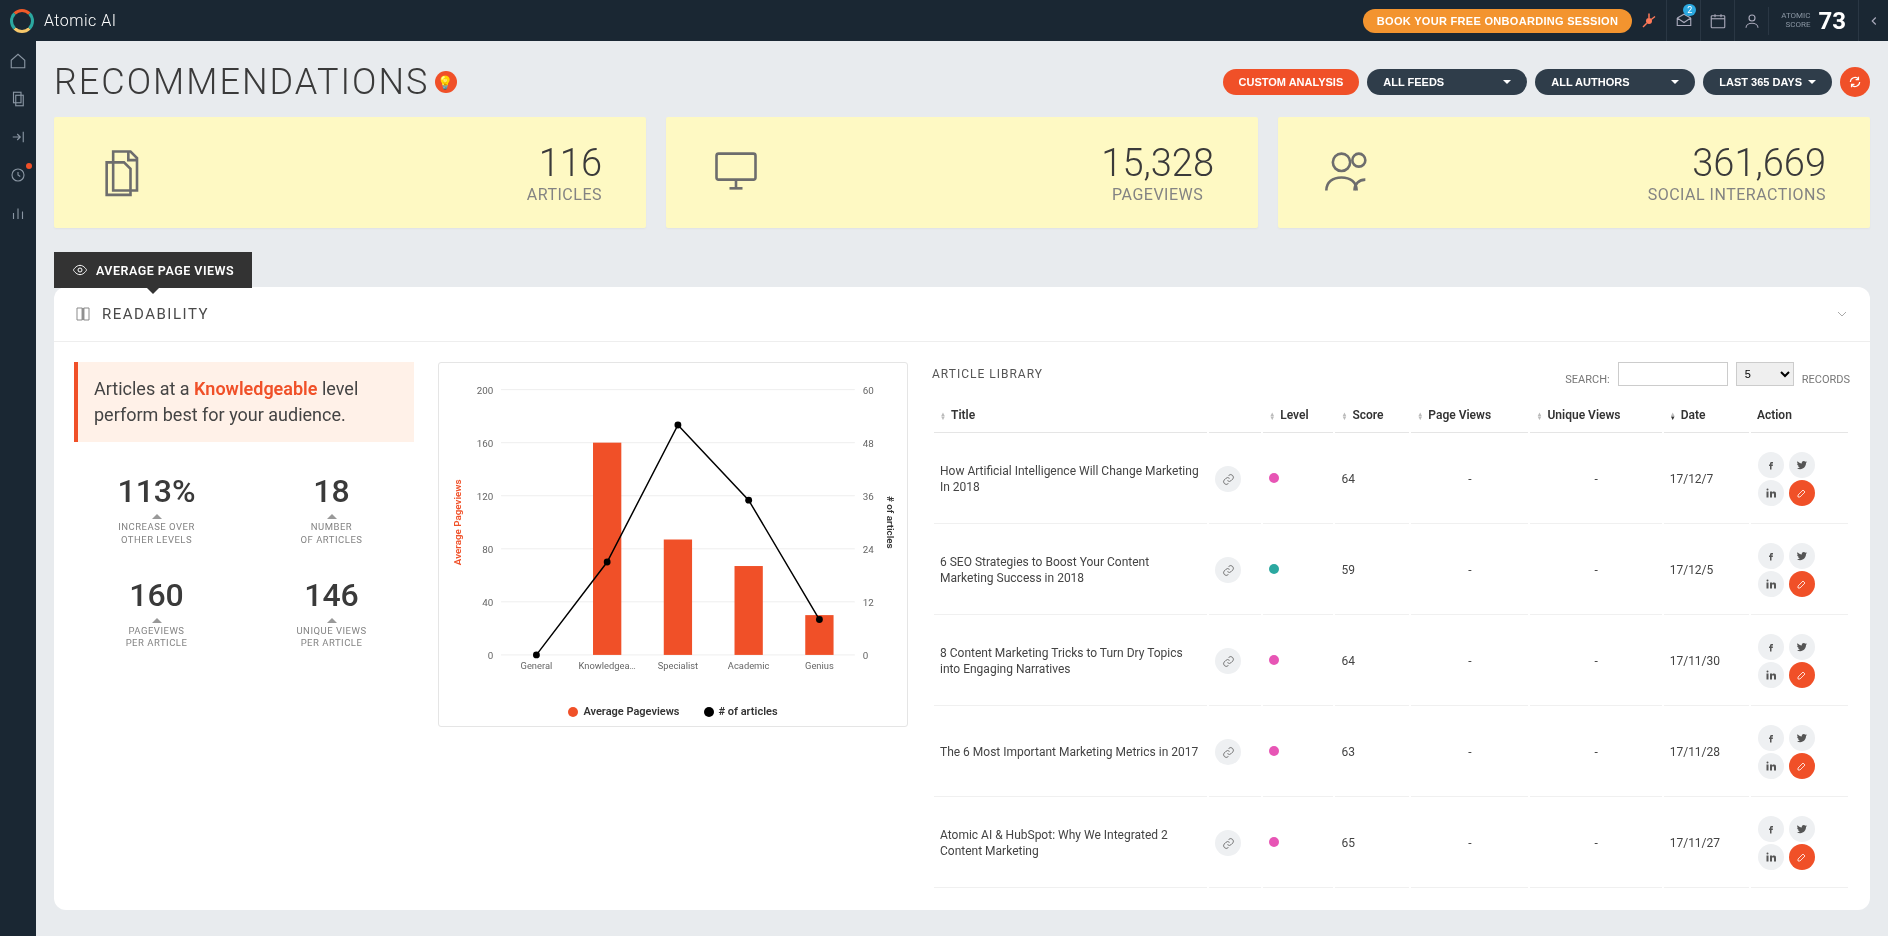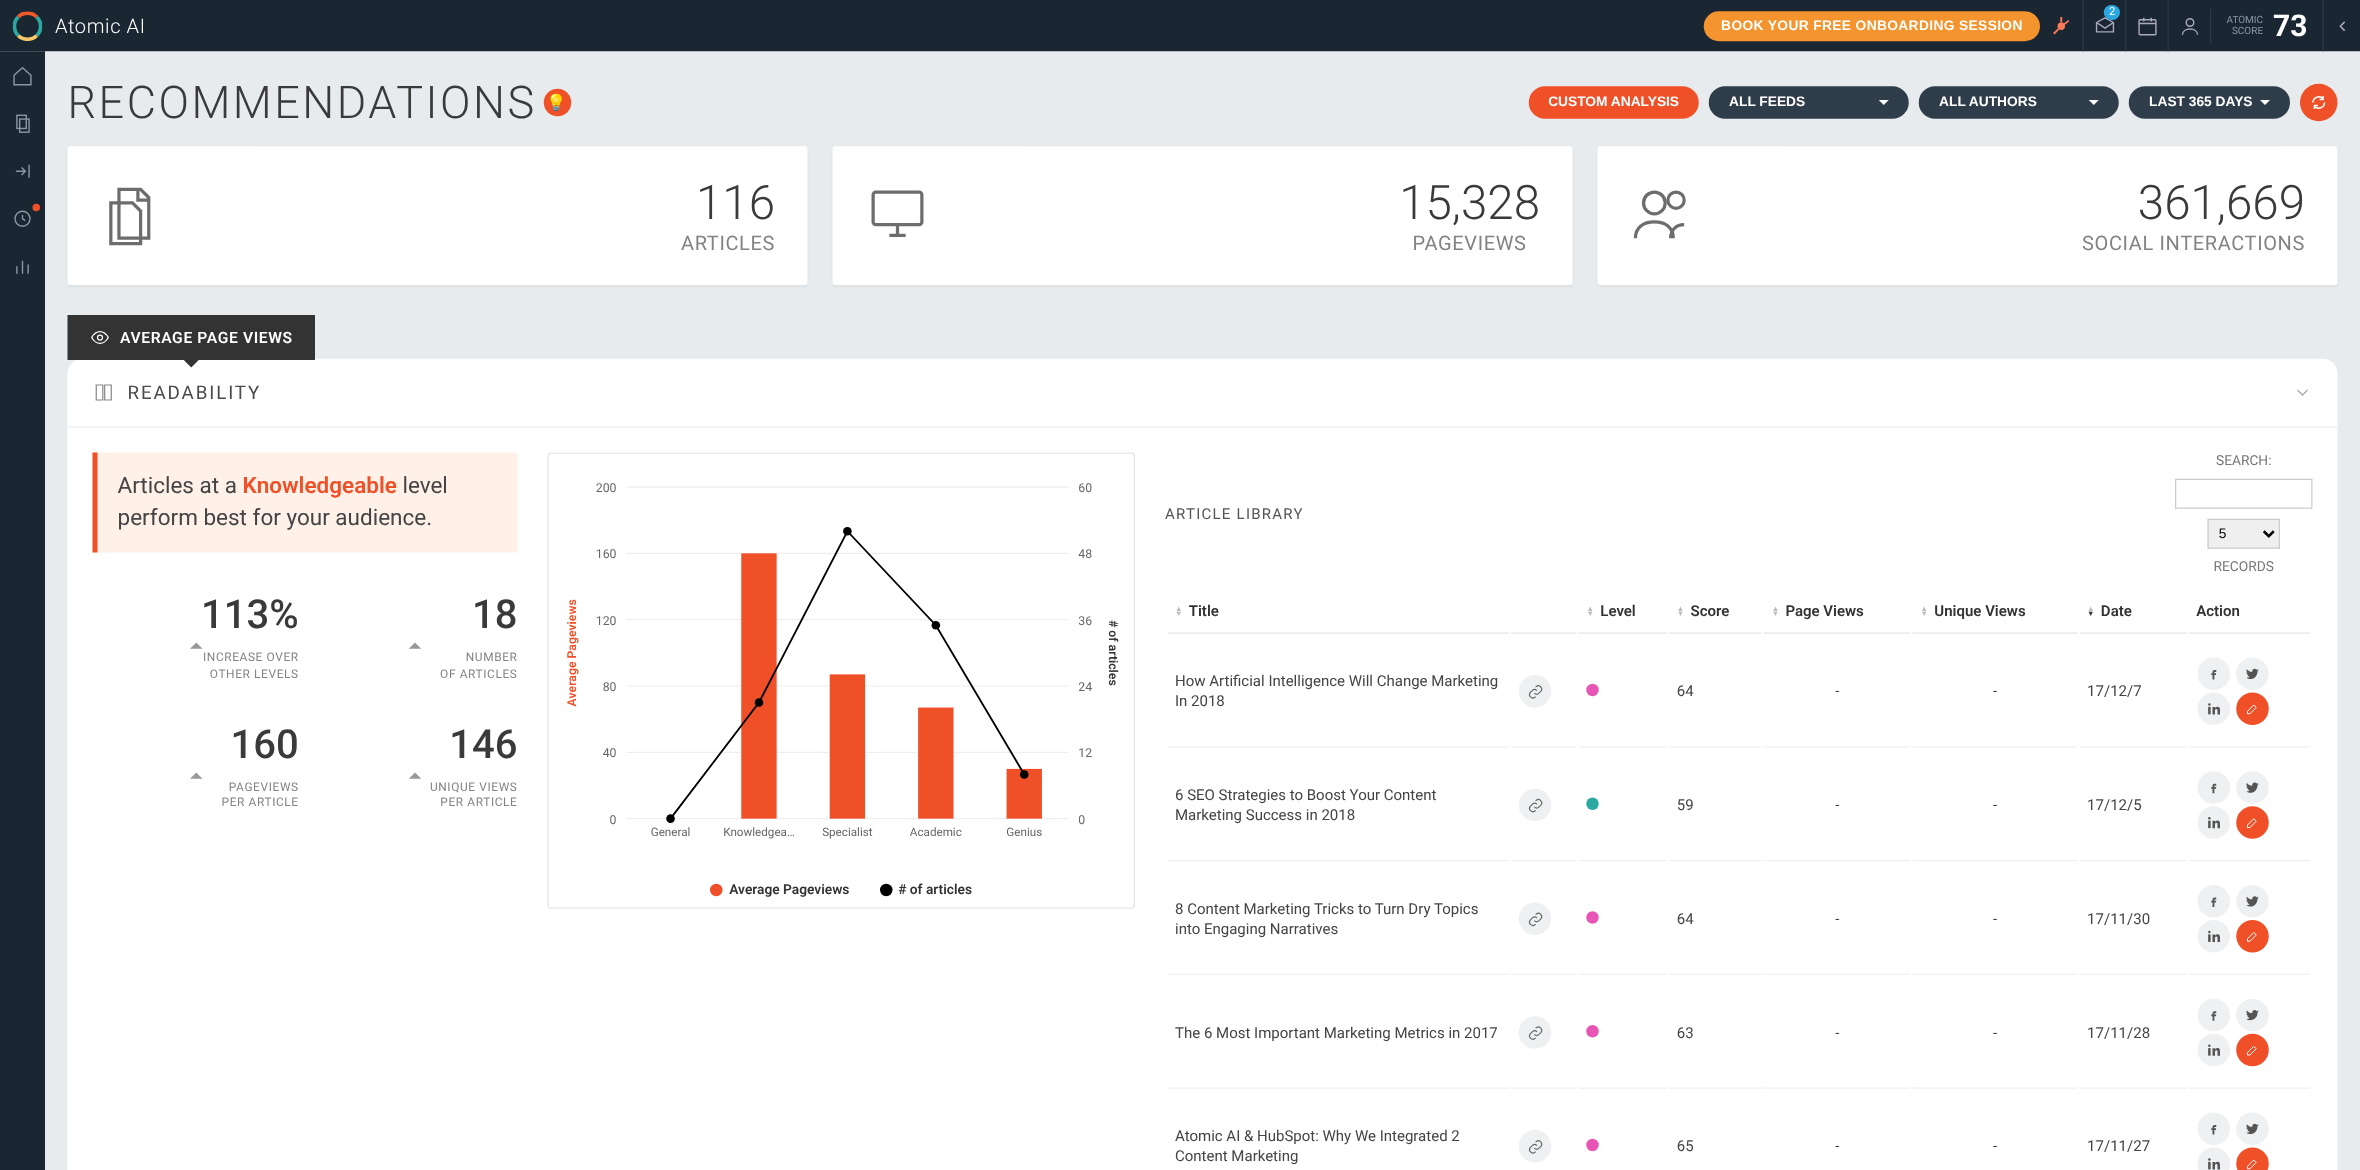--- a/index.html
+++ b/index.html
@@ -29,21 +29,21 @@
 .page-title { font-size: 36px; font-weight: 300; color:#3a3a3a; letter-spacing: 2px; display:flex; align-items:center; gap:6px; }
 .page-title .bulb { width:22px; height:22px; border-radius:50%; background:#f05028; color:#fff; display:inline-flex; align-items:center; justify-content:center; font-size:13px; }
 .head-controls { margin-left:auto; display:flex; gap:8px; align-items:center; }
 .pill { border:none; border-radius:15px; padding:7px 16px; font-size:11px; font-weight:600; cursor:pointer; display:inline-flex; align-items:center; gap:6px; }
 .pill.orange { background:#f05028; color:#fff; }
 .pill.dark { background:#2f3d4a; color:#fff; min-width:160px; justify-content:space-between; }
 .pill.refresh { background:#f05028; color:#fff; width:30px; height:30px; padding:0; border-radius:50%; justify-content:center; }
 .caret { width:0;height:0;border-left:4px solid transparent;border-right:4px solid transparent;border-top:4px solid #fff; }
 
 .summary-row { display:flex; gap:20px; margin-bottom:24px; }
-.summary-card { flex:1; background:#ffffff; border-radius:2px; padding:24px 26px; display:flex; align-items:center; justify-content:space-between; box-shadow:0 1px 2px rgba(0,0,0,0.04); }
+.summary-card { flex:1; background:#fef9c3; border-radius:2px; padding:24px 44px; display:flex; align-items:center; justify-content:space-between; box-shadow:0 1px 2px rgba(0,0,0,0.04); }
 .summary-card .ic svg { width:52px; height:52px; stroke:#6d6d6d; fill:none; stroke-width:1.2; }
 .summary-card .val-box { text-align:right; }
 .summary-card .val { font-size:38px; font-weight:300; color:#3a3a3a; }
 .summary-card .lbl { font-size:16px; color:#838383; letter-spacing:0.5px;text-align:center; }
 
 .tab-row { display:flex; margin-bottom:-1px; }
 .tab { padding:10px 18px; font-size:12.5px; font-weight:600; letter-spacing:0.5px; display:flex; align-items:center; gap:8px; cursor:pointer; background:#fff; color:#777; }
 .tab.active { background:#333; color:#fff; position:relative; }
 .tab.active::after { content:''; position:absolute; bottom:-6px; left:50%; transform:translateX(-50%); width:0;height:0; border-left:6px solid transparent; border-right:6px solid transparent; border-top:6px solid #333; }
 .tab svg { width:16px; height:16px; stroke:currentColor; fill:none; stroke-width:1.5; }
@@ -51,34 +51,34 @@
 .panel { background:#ffffff; border-radius:12px; padding:0; }
 .panel-head { padding:18px 20px; display:flex; align-items:center; gap:10px; border-bottom:1px solid #eee; }
 .panel-head svg { width:18px; height:18px; stroke:#888; fill:none; stroke-width:1.3; }
 .panel-head .ttl { font-size:15px; font-weight:400; color:#4a4a4a; letter-spacing:1.5px; }
 .panel-head .chev { margin-left:auto; width:16px; height:16px; }
 
 .panel-body { display:flex; padding:20px; gap:24px; align-items:flex-start; }
 .left-col { width:340px; }
 .callout { background:#fff1e8; border-left:4px solid #f05028; padding:14px 16px; font-size:18px; color:#444; line-height:1.45; margin-bottom:30px; }
 .callout .hl { color:#f05028; font-weight:600; }
-.stat-grid { display:grid; grid-template-columns:1fr 1fr; gap:30px 10px; text-align:right; }
+.stat-grid { display:grid; grid-template-columns:1fr 1fr; gap:30px 10px; text-align:center; }
 .stat-grid .big { font-size:32px; font-weight:500; color:#3a3a3a; }
 .stat-grid .caret-up { display:block; margin:4px auto 2px; width:0;height:0;border-left:5px solid transparent;border-right:5px solid transparent;border-bottom:5px solid #999; }
 .stat-grid .small { font-size:9.5px; color:#838383; letter-spacing:0.5px; line-height:1.3; }
 
 .chart-col { width:470px; border:1px solid #e5e5e5; padding:14px 8px 8px; border-radius:3px; }
 .chart-svg { width:100%; height:320px; }
 .chart-legend { display:flex; justify-content:center; gap:24px; font-size:11px; color:#333; font-weight:600; margin-top:4px;}
 .chart-legend .sw { width:10px; height:10px; border-radius:50%; display:inline-block; margin-right:5px; vertical-align:middle;}
 
 .lib-col { flex:1; min-width:560px; }
 .lib-head { display:flex; align-items:center; margin-bottom:10px; }
 .lib-title { font-size:12px; font-weight:400; letter-spacing:1px; color:#555; }
-.lib-head .ctrls { margin-left:auto; display:flex; align-items:center; gap:8px; font-size:11px; color:#777;flex-direction:column; }
+.lib-head .ctrls { margin-left:auto; display:flex; align-items:flex-end; gap:8px; font-size:11px; color:#777; }
 .lib-head input { border:1px solid #ccc; height:24px; padding:0 6px; font-size:11px; width:110px; }
 .lib-head select { border:1px solid #ccc; height:24px; font-size:11px; padding:0 4px; width:58px; }
 
 .lib-table { width:100%; font-size:12px; }
 .lib-table th { text-align:left; font-weight:600; color:#333; padding:10px 6px; border-bottom:1px solid #e5e5e5; font-size:12px; position:relative; }
 .lib-table th .sort { display:inline-block; width:8px; margin-right:3px; vertical-align:middle; }
 .lib-table th .sort::before { content:'▲'; display:block; font-size:6px; color:#bbb; line-height:0.7;}
 .lib-table th .sort::after { content:'▼'; display:block; font-size:6px; color:#bbb; line-height:0.7;}
 .lib-table th.sorted .sort::after { color:#333; }
 .lib-table td { padding:16px 6px; border-bottom:1px solid #f0f0f0; vertical-align:middle; color:#444; }

